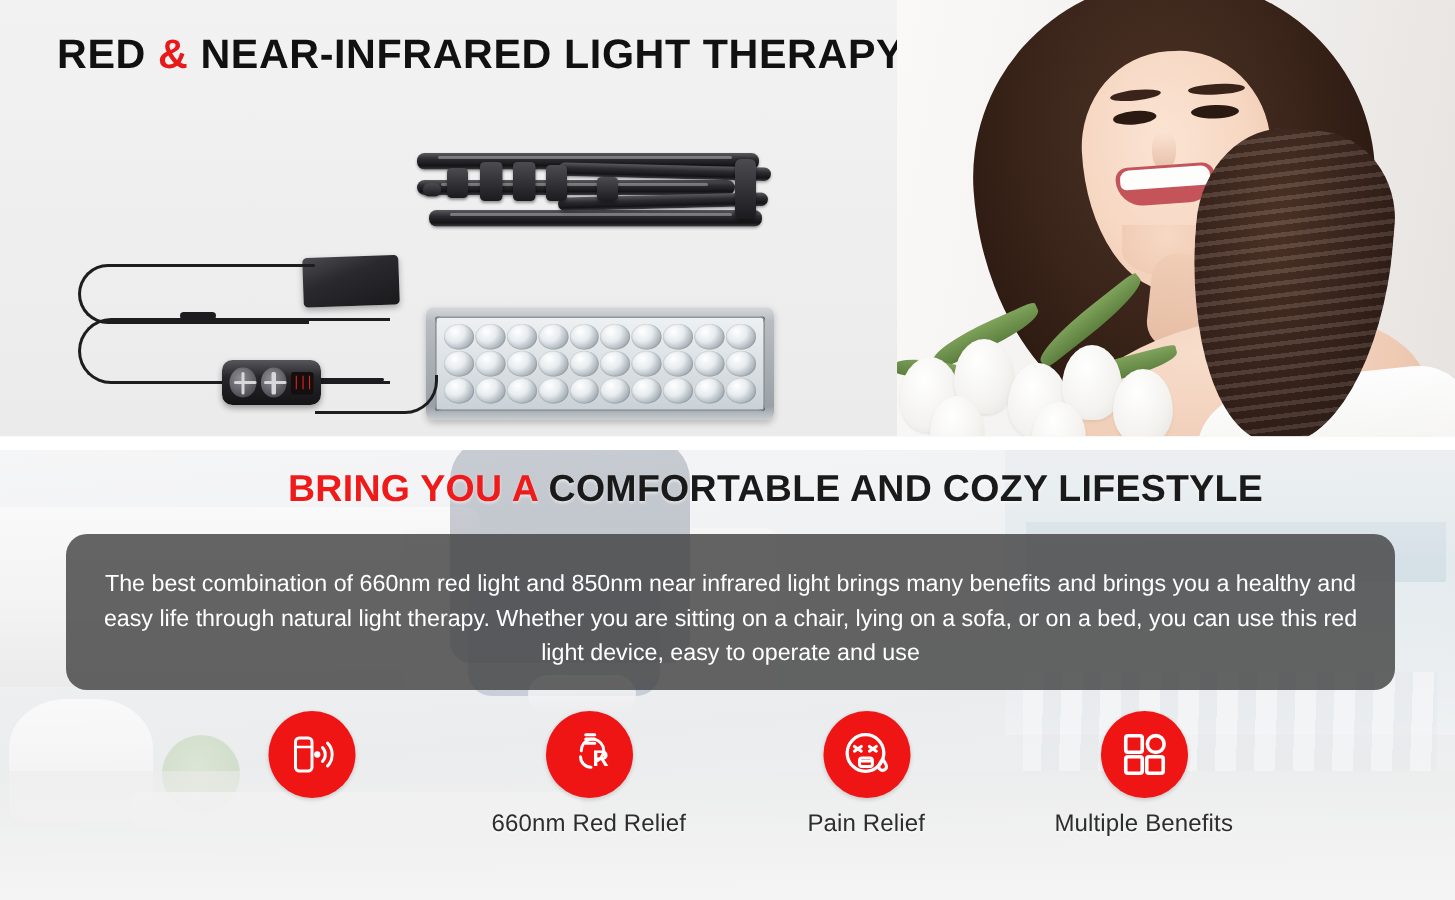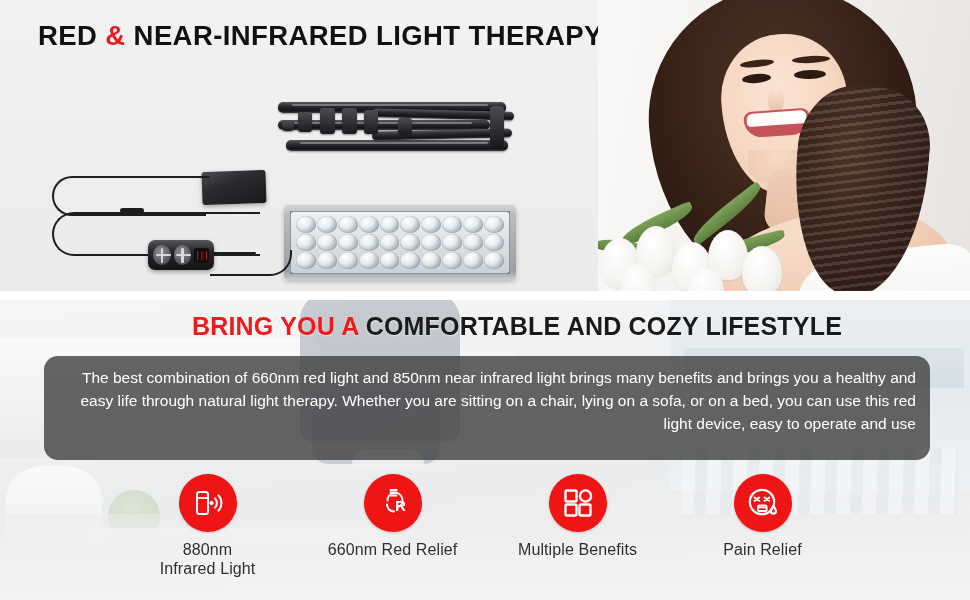--- a/index.html
+++ b/index.html
@@ -196,23 +196,23 @@
   .subhead{
     position:absolute;left:0;top:312px;width:970px;text-align:center;
     font-size:25px;font-weight:bold;letter-spacing:.2px;color:#1a1a1a;
     text-shadow:0 1px 2px rgba(255,255,255,.55);
   }
   .subhead .red{color:#ef1b1b;}
 
   .textbox{
     position:absolute;left:44px;top:356px;width:886px;height:104px;
     background:rgba(62,62,62,.80);border-radius:14px;
-    box-sizing:border-box;padding:11px 14px 0 14px;
+    box-sizing:border-box;padding:23px 14px 0 14px;
     color:#ffffff;font-size:15.5px;line-height:1.47;
-    text-align:right;
+    text-align:center;
   }
 
   .features{
     position:absolute;left:0;top:474px;width:970px;
     display:flex;justify-content:center;gap:0;
   }
   .feature{width:185px;display:flex;flex-direction:column;align-items:center;}
   .fcircle{
     width:58px;height:58px;border-radius:50%;background:#ef1515;
     display:flex;align-items:center;justify-content:center;
@@ -374,57 +374,55 @@
       <div class="feature">
         <div class="fcircle">
           <svg width="34" height="34" viewBox="0 0 34 34" aria-hidden="true">
             <rect x="6" y="6" width="11" height="22" rx="2.5" fill="none" stroke="#fff" stroke-width="2"></rect>
             <line x1="6" y1="12" x2="17" y2="12" stroke="#fff" stroke-width="1.8"></line>
             <circle cx="20.5" cy="17" r="2.1" fill="#fff"></circle>
             <path d="M24 12.4a6.6 6.6 0 0 1 0 9.2" fill="none" stroke="#fff" stroke-width="2" stroke-linecap="round"></path>
             <path d="M27.4 9.4a11 11 0 0 1 0 15.2" fill="none" stroke="#fff" stroke-width="2" stroke-linecap="round"></path>
           </svg>
         </div>
-        <div class="flabel">880nm
-Infrared Light</div>
       </div>
 
       <div class="feature">
         <div class="fcircle">
           <svg width="34" height="34" viewBox="0 0 34 34" aria-hidden="true">
             <path d="M11.5 14.5a7.5 7.5 0 1 1 11 6.4" fill="none" stroke="#fff" stroke-width="2" stroke-linecap="round"></path>
             <path d="M11 18.5a7 7 0 0 0 7 7" fill="none" stroke="#fff" stroke-width="2" stroke-linecap="round"></path>
             <path d="M14.5 9.5h6M14.5 6.6h6M14.5 3.9h6" stroke="#fff" stroke-width="2" stroke-linecap="round"></path>
             <text x="19" y="24.5" font-family="Liberation Sans, sans-serif" font-size="15" font-weight="bold" fill="#fff">R</text>
           </svg>
         </div>
         <div class="flabel">660nm Red Relief</div>
-      </div>
-
-      <div class="feature">
-        <div class="fcircle">
-          <svg width="32" height="32" viewBox="0 0 32 32" aria-hidden="true">
-            <rect x="3.5" y="3.5" width="11" height="11" rx="1.5" fill="none" stroke="#fff" stroke-width="2.4"></rect>
-            <circle cx="23.5" cy="9" r="5.6" fill="none" stroke="#fff" stroke-width="2.4"></circle>
-            <rect x="3.5" y="17.5" width="11" height="11" rx="1.5" fill="none" stroke="#fff" stroke-width="2.4"></rect>
-            <rect x="17.5" y="17.5" width="11" height="11" rx="1.5" fill="none" stroke="#fff" stroke-width="2.4"></rect>
-          </svg>
-        </div>
-        <div class="flabel">Multiple Benefits</div>
       </div>
 
       <div class="feature">
         <div class="fcircle">
           <svg width="34" height="34" viewBox="0 0 34 34" aria-hidden="true">
             <circle cx="16" cy="16" r="12.2" fill="none" stroke="#fff" stroke-width="2.2"></circle>
             <path d="M8.6 11.6l4.6 3.2M13.2 11.6l-4.6 3.2" stroke="#fff" stroke-width="2" stroke-linecap="round"></path>
             <path d="M18.6 11.6l4.6 3.2M23.2 11.6l-4.6 3.2" stroke="#fff" stroke-width="2" stroke-linecap="round"></path>
             <rect x="12" y="19.4" width="8.6" height="5.6" rx="1.6" fill="none" stroke="#fff" stroke-width="2"></rect>
             <line x1="12" y1="21.4" x2="20.6" y2="21.4" stroke="#fff" stroke-width="1.8"></line>
             <path d="M27.4 20.2c2.1 2.6 2.6 3.6 2.6 4.8a2.6 2.6 0 1 1-5.2 0c0-1.2.5-2.2 2.6-4.8z" fill="none" stroke="#fff" stroke-width="2.1"></path>
           </svg>
         </div>
         <div class="flabel">Pain Relief</div>
       </div>
 
+      <div class="feature">
+        <div class="fcircle">
+          <svg width="32" height="32" viewBox="0 0 32 32" aria-hidden="true">
+            <rect x="3.5" y="3.5" width="11" height="11" rx="1.5" fill="none" stroke="#fff" stroke-width="2.4"></rect>
+            <circle cx="23.5" cy="9" r="5.6" fill="none" stroke="#fff" stroke-width="2.4"></circle>
+            <rect x="3.5" y="17.5" width="11" height="11" rx="1.5" fill="none" stroke="#fff" stroke-width="2.4"></rect>
+            <rect x="17.5" y="17.5" width="11" height="11" rx="1.5" fill="none" stroke="#fff" stroke-width="2.4"></rect>
+          </svg>
+        </div>
+        <div class="flabel">Multiple Benefits</div>
+      </div>
+
     </div>
   </div>
 </div>
 
 </body></html>

